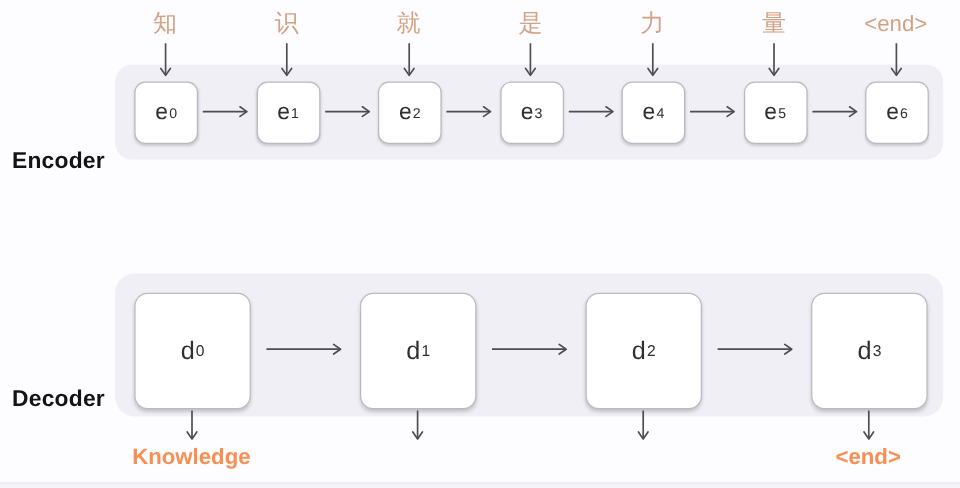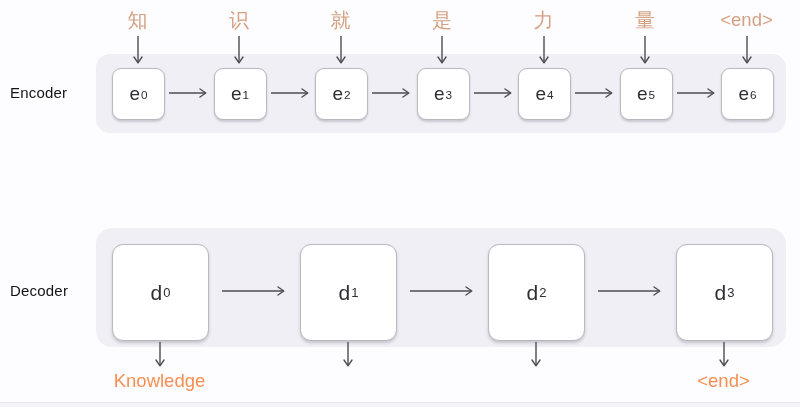--- a/index.html
+++ b/index.html
@@ -11,34 +11,34 @@
   html,body{margin:0;padding:0;}
   body{background:var(--background);}
   .canvas{
     position:relative;width:800px;height:407px;overflow:hidden;
     background:var(--background);
     font-family:"Liberation Sans","DejaVu Sans",sans-serif;
   }
   .panel{position:absolute;background:var(--panel);}
   .encoder-panel{left:96px;top:54px;width:690px;height:79px;border-radius:14px;}
   .decoder-panel{left:96px;top:228px;width:690px;height:119px;border-radius:16px;}
-  .section-label{position:absolute;font-weight:400;font-size:15px;color:var(--label-text);letter-spacing:.2px;}
+  .section-label{position:absolute;font-weight:700;font-size:19px;color:var(--label-text);letter-spacing:.2px;margin-top:40px;}
   .encoder-label{left:10px;top:84px;}
   .decoder-label{left:10px;top:282px;}
   .unit{
     position:absolute;display:flex;align-items:center;justify-content:center;
     background:var(--box-fill);border:1px solid var(--box-border);color:var(--box-text);
   }
   .enc-unit{width:51px;height:50px;border-radius:9px;font-size:19px;box-shadow:0 1.5px 2px rgba(70,70,85,.22);}
   .dec-unit{width:95px;height:95px;border-radius:11px;font-size:21px;box-shadow:0 2px 3px rgba(70,70,85,.25);}
   .unit sub{font-size:.62em;margin-left:1px;}
   .token{position:absolute;text-align:center;line-height:24px;white-space:nowrap;}
   .input-token{width:110px;font-size:20px;color:var(--input-token);}
   .input-token.end-tok{font-size:18.5px;}
-  .output-token{width:170px;font-size:18.5px;font-weight:400;color:var(--output-token);}
+  .output-token{width:170px;font-size:18.5px;font-weight:700;color:var(--output-token);}
   .arrow{position:absolute;color:var(--arrow);line-height:0;}
   .arrow svg line,.arrow svg polyline{stroke:currentColor;stroke-width:1.4;fill:none;stroke-linecap:round;stroke-linejoin:round;}
   .bottom-edge{position:absolute;left:0;top:402px;width:800px;height:5px;background:var(--bottom-strip);border-top:1px solid var(--bottom-line);}
 </style>
 </head>
 <body>
 
 <div class="canvas" id="canvas">
   <div class="panel encoder-panel"></div>
   <div class="panel decoder-panel"></div>

